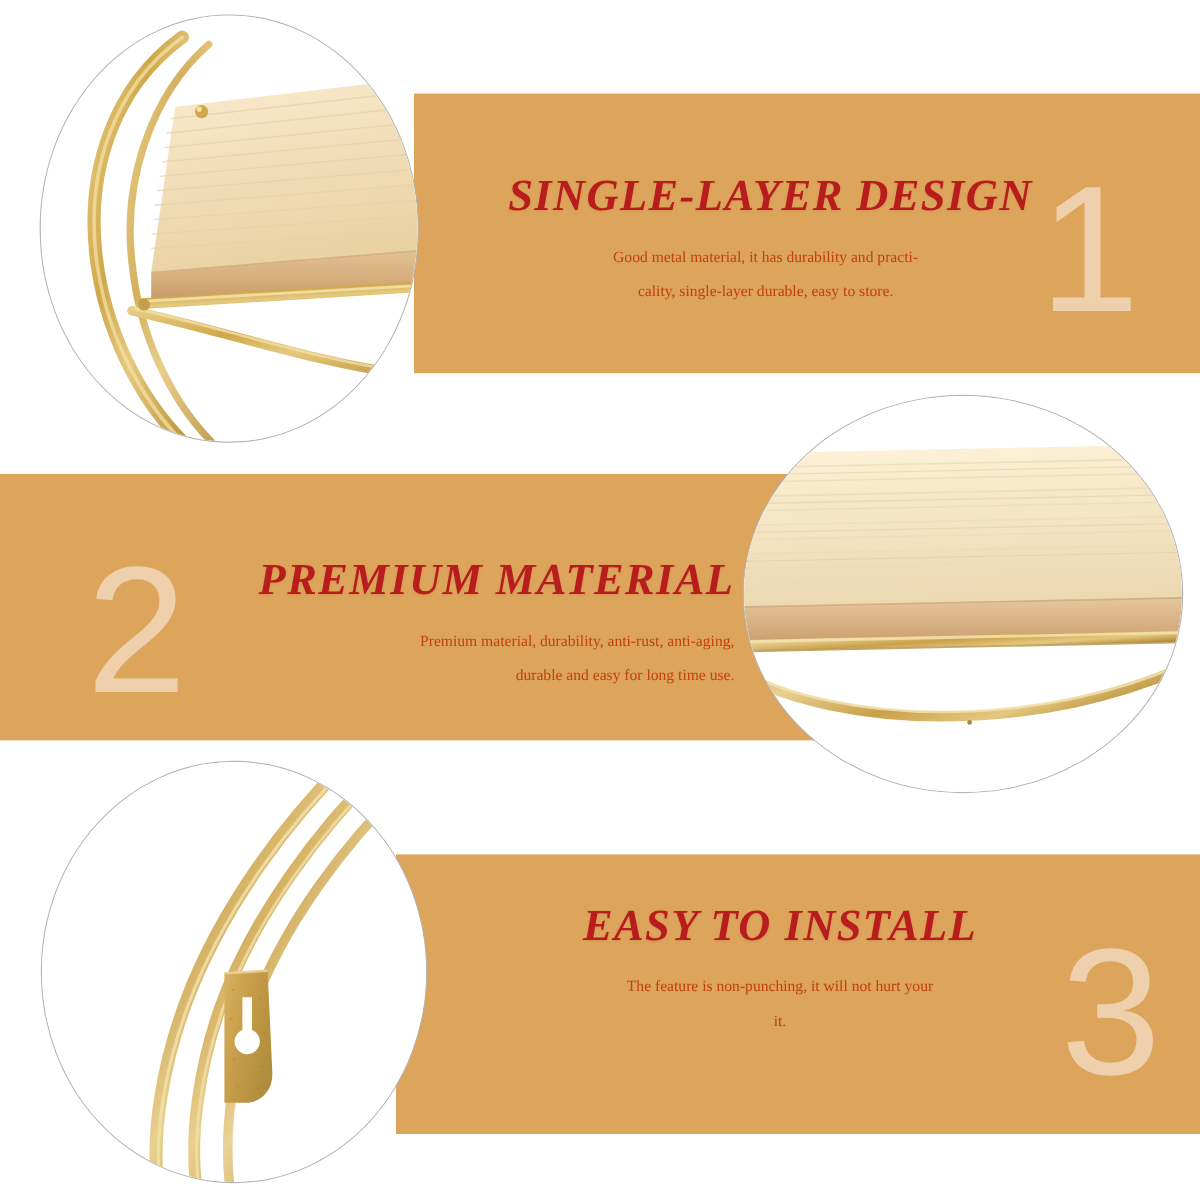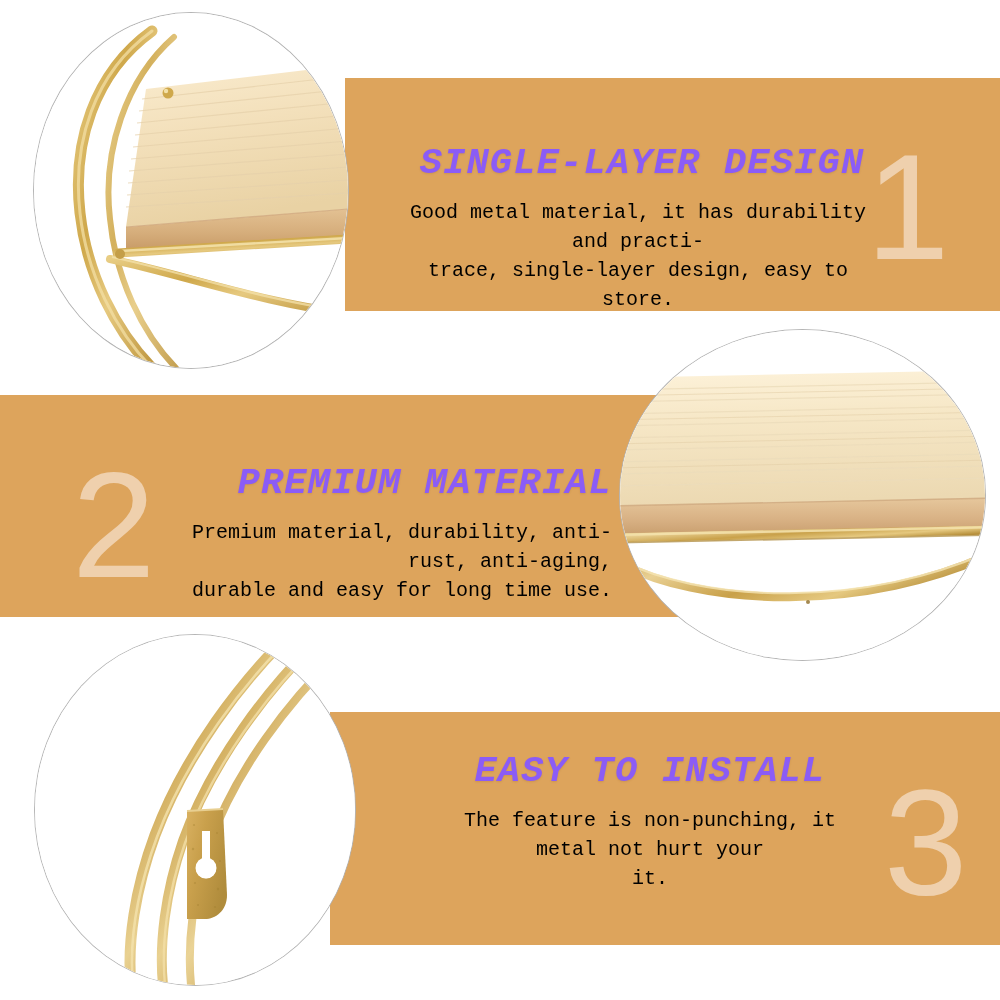--- a/index.html
+++ b/index.html
@@ -14,29 +14,29 @@
 
   
   .band{position:absolute;background:#dda45c;}
   #band-1{left:345px;top:78px;width:655px;height:233px;}
   #band-2{left:0px;top:395px;width:700px;height:222px;}
   #band-3{left:330px;top:712px;width:670px;height:233px;}
 
   
   .txt{position:absolute;color:#ffffff;}
   .title{
-    font-family:Liberation Mono, monospace;
+    font-family:Liberation Serif, serif;
     font-weight:bold;font-style:italic;
     font-size:37px;letter-spacing:1.2px;
-    color:#8b5cf6;white-space:nowrap;
+    color:#b91c1c;white-space:nowrap;
     text-shadow:0 1px 2px rgba(140,85,25,.18);
   }
   .body{
-    font-size:20px;line-height:29px;color:#000000;
-    font-family:Liberation Mono, monospace;
+    font-size:13px;line-height:29px;color:#c2410c;
+    font-family:Liberation Serif, serif;
   }
 
   #text-1{left:408px;top:142px;width:460px;text-align:center;}
   #text-1 .title{position:relative;left:4px;}
   #text-1 .body{margin-top:14px;}
 
   #text-2{left:152px;top:462px;width:460px;text-align:right;}
   #text-2 .body{margin-top:14px;}
 
   #text-3{left:430px;top:750px;width:440px;text-align:center;}
@@ -70,21 +70,21 @@
 <body>
 
 <div class="stage">
 
   <div class="band" id="band-1"></div>
 
   <div class="txt" id="text-1">
     <div class="title">SINGLE-LAYER DESIGN</div>
     <div class="body">
       <div>Good metal material, it has durability and practi-</div>
-      <div>trace, single-layer design, easy to store.</div>
+      <div>cality, single-layer durable, easy to store.</div>
     </div>
   </div>
 
   <div class="numeral" id="numeral-1">1</div>
 
   <div class="photo-circle" id="circle-1">
     <svg viewBox="0 0 314 355" preserveAspectRatio="xMidYMid slice">
       <defs>
         <linearGradient id="goldA" x1="0" y1="0" x2="1" y2="1">
           <stop offset="0%" stop-color="#e8cd84"></stop>
@@ -209,21 +209,21 @@
       <circle cx="188" cy="272" r="2" fill="#8d6c25" opacity=".8"></circle>
     </svg>
 
   </div>
 
   <div class="band" id="band-3"></div>
 
   <div class="txt" id="text-3">
     <div class="title">EASY TO INSTALL</div>
     <div class="body">
-      <div>The feature is non-punching, it metal not hurt your</div>
+      <div>The feature is non-punching, it will not hurt your</div>
       <div>it.</div>
     </div>
   </div>
 
   <div class="numeral" id="numeral-3">3</div>
 
   <div class="photo-circle" id="circle-3">
     <svg viewBox="0 0 320 350" preserveAspectRatio="xMidYMid slice">
       <defs>
         <linearGradient id="goldC" x1="0" y1="0" x2="0.8" y2="1">

